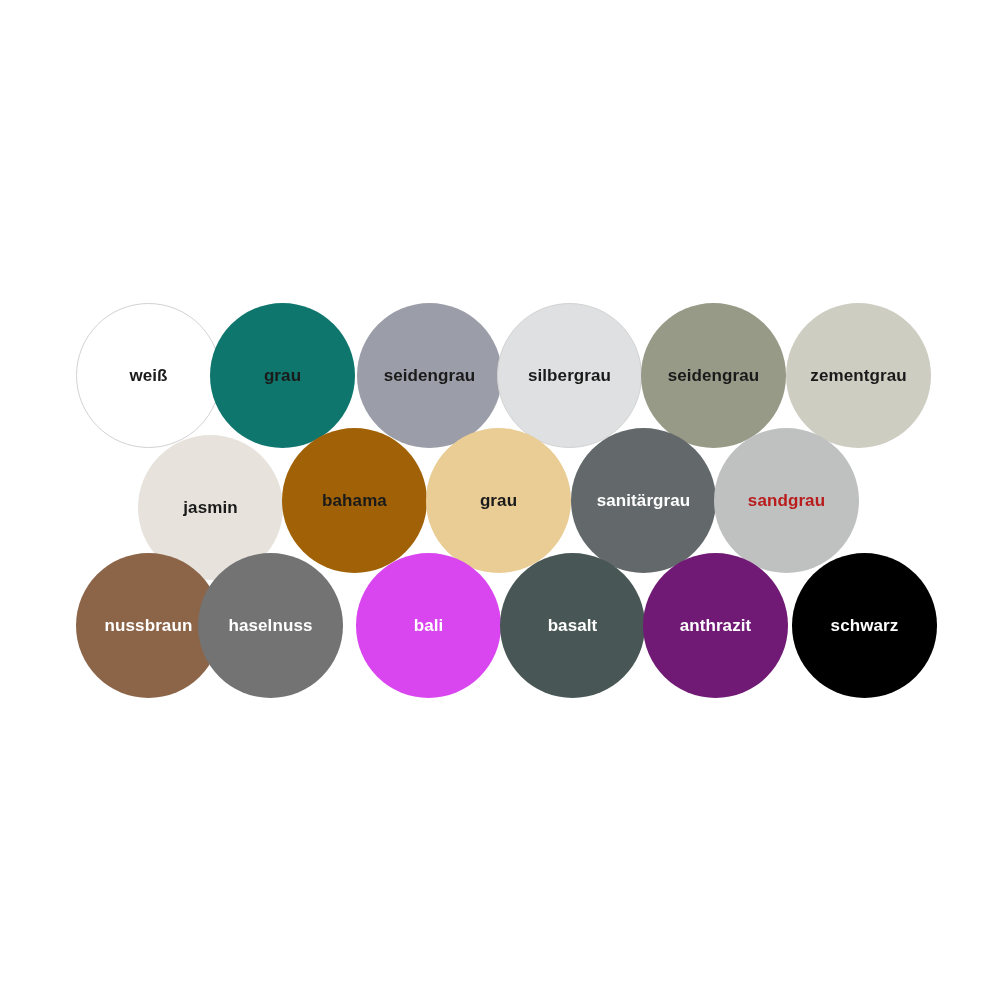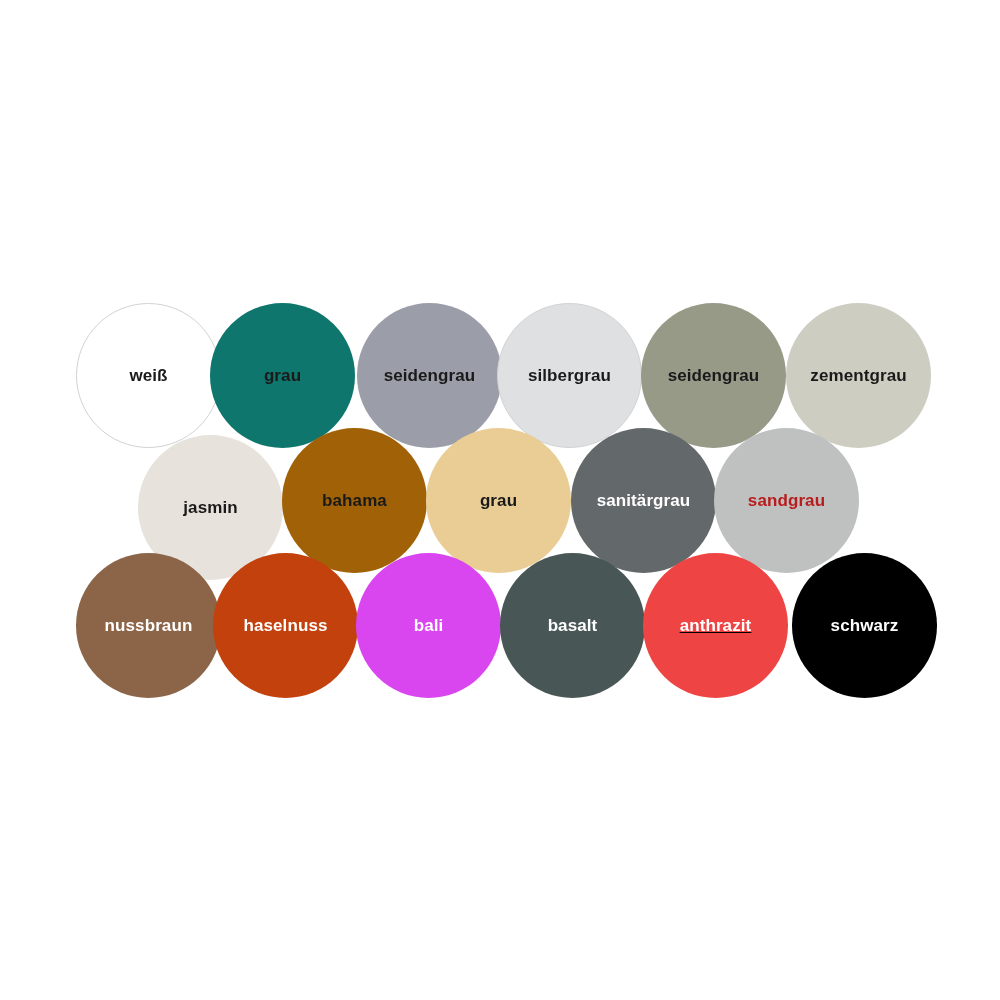--- a/index.html
+++ b/index.html
@@ -97,30 +97,30 @@
         <span class="swatch-label" style="color: rgb(255, 255, 255);">sanitärgrau</span>
       </div>
       <div class="swatch" style="left: 714px; top: 0px; background: rgb(191, 192, 192);">
         <span class="swatch-label" style="color: #b91c1c;">sandgrau</span>
       </div>
     </div>
   <div class="swatch-row row-2">
       <div class="swatch" style="left: 76px; top: 0px; background: rgb(140, 101, 73);">
         <span class="swatch-label" style="color: rgb(255, 255, 255);">nussbraun</span>
       </div>
-      <div class="swatch" style="left: 213px; top: 0px; background: #c2410c;">
+      <div class="swatch" style="left: 198px; top: 0px; background: #737373;">
         <span class="swatch-label" style="color: rgb(255, 255, 255);">haselnuss</span>
       </div>
       <div class="swatch" style="left: 356px; top: 0px; background: #d946ef;">
         <span class="swatch-label" style="color: rgb(255, 255, 255);">bali</span>
       </div>
       <div class="swatch" style="left: 500px; top: 0px; background: rgb(72, 87, 85);">
         <span class="swatch-label" style="color: rgb(255, 255, 255);">basalt</span>
       </div>
-      <div class="swatch" style="left: 643px; top: 0px; background: #ef4444; text-decoration: underline;">
+      <div class="swatch" style="left: 643px; top: 0px; background: #701a75;">
         <span class="swatch-label" style="color: rgb(255, 255, 255);">anthrazit</span>
       </div>
       <div class="swatch" style="left: 792px; top: 0px; background: rgb(0, 0, 0);">
         <span class="swatch-label" style="color: rgb(255, 255, 255);">schwarz</span>
       </div>
     </div>
 
 </div>
 
 </body></html>

